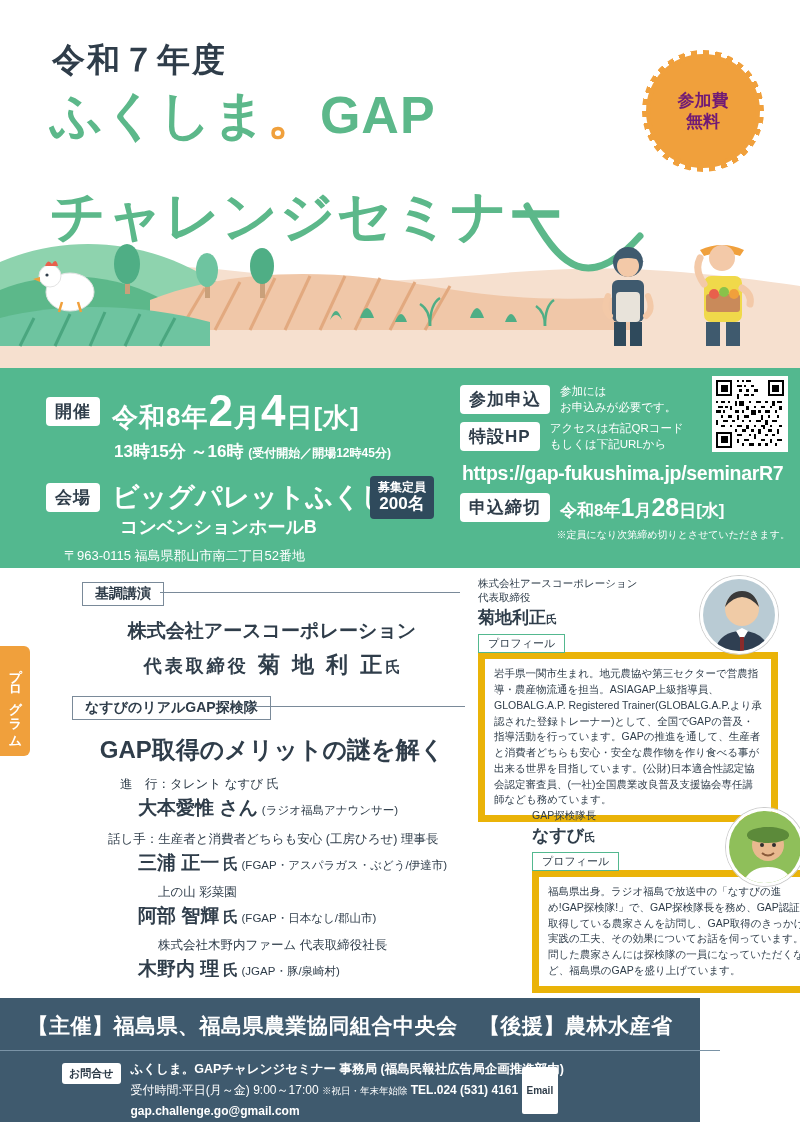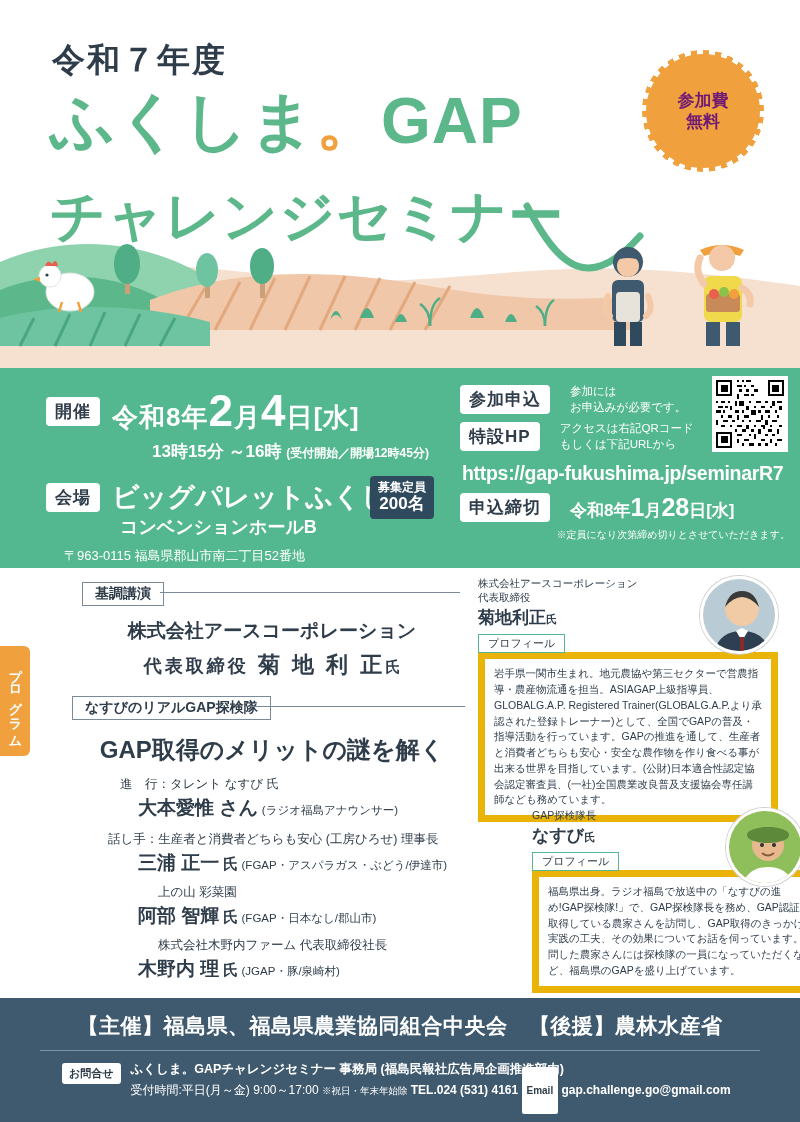--- a/index.html
+++ b/index.html
@@ -13,21 +13,21 @@
   .poster { position: relative; width: 800px; height: 1122px; background:#fff; }
 
   
   .hero { position: relative; width: 800px; height: 368px; background: #ffffff; overflow: hidden; }
   .hero-title-year {
     position: absolute; left: 52px; top: 38px;
     font-size: 33px; font-weight: bold; color: #2f3d4a; letter-spacing: 2px;
   }
   .hero-title-main {
     position: absolute; left: 50px; top: 88px;
-    font-size: 64px; font-weight: bold; color: #5cb88a; letter-spacing: 1px;
+    font-size: 52px; font-weight: bold; color: #5cb88a; letter-spacing: 1px;
     line-height: 1.05;
   }
   .hero-title-main .orange { color: #f0a03c; }
   .hero-title-sub {
     position: absolute; left: 50px; top: 180px;
     font-size: 55px; font-weight: bold; color: #5cb88a; letter-spacing: 1px;
   }
   .free-badge {
     position: absolute; right: 44px; top: 58px;
     width: 106px; height: 106px; border-radius: 50%;
@@ -57,21 +57,21 @@
   .time-line .small { font-size:12px; font-weight:bold; }
   .row-venue { display:flex; align-items:center; gap:12px; margin-top:16px; }
   .venue-name { font-size:27px; font-weight:bold; }
   .venue-sub { font-size:18px; font-weight:bold; margin-left:4px; }
   .venue-addr { font-size:13px; margin-top:8px; margin-left:2px; }
   .cap-badge { position:absolute; left:370px; top:108px; background:#2f4a5c; color:#fff;
     border-radius:4px; padding:4px 8px; text-align:center; font-weight:bold; line-height:1.2; }
   .cap-badge .l1{font-size:12px;} .cap-badge .l2{font-size:17px;}
 
   .band-right { position:absolute; left:460px; top:16px; width:330px; font-size:12px; }
-  .br-row { display:flex; align-items:center; gap:20px; margin-bottom:6px; }
+  .br-row { display:flex; align-items:center; gap:10px; margin-bottom:6px; }
   .br-note { font-size:11.5px; line-height:1.35; }
   .url { font-size:19.5px; font-weight:bold; color:#fff; letter-spacing:-0.3px; margin:10px 0 8px 2px; }
   .deadline-date { font-size:17px; font-weight:bold; }
   .deadline-date .big { font-size:25px; }
   .dl-note { font-size:10px; text-align:right; margin-top:6px; }
   .qr { position:absolute; right:12px; top:8px; width:76px; height:76px; background:#fff; padding:4px; }
   .qr svg { display:block; }
 
   
   .program { position:absolute; left:0; top:568px; width:800px; height:430px; background:#fff; }
@@ -107,21 +107,21 @@
     overflow:hidden; border:3px solid #fff; box-shadow:0 0 0 1px #ccc; }
   .spk-org { font-size:10.5px; color:#2f3d4a; line-height:1.35; }
   .spk-name { font-size:17px; font-weight:bold; color:#2f3d4a; margin-top:2px; }
   .spk-name .sfx { font-size:11px; }
   .profile-tag { display:inline-block; border:1px solid #53b88f; color:#2f3d4a; font-size:11px;
     padding:1px 9px; margin-top:5px; background:#fff; }
   .profile-box { border:7px solid #eab308; padding:7px 9px; font-size:10.5px; line-height:1.5;
     color:#2f3d4a; margin-top:-1px; }
 
   
-  .footer { position:absolute; left:0; top:998px; width:800px; height:124px; background:#3f5a6e; color:#fff; }
+  .footer { position:absolute; left:0; top:998px; width:700px; height:124px; background:#3f5a6e; color:#fff; }
   .f-top { text-align:center; font-size:21px; font-weight:bold; padding-top:14px; letter-spacing:0.5px; }
   .f-divider { width:720px; height:1px; background:#7a93a6; margin:10px auto 0; }
   .f-bottom { display:flex; align-items:flex-start; gap:10px; padding:8px 0 0 62px; }
   .f-tag { background:#fff; color:#2f3d4a; font-size:11px; font-weight:bold; border-radius:3px;
     padding:3px 7px; margin-top:4px; white-space:nowrap; }
   .f-lines { font-size:12px; line-height:1.7; }
   .f-lines .l1 { font-weight:bold; font-size:12.5px; }
   .email-chip { background:#fff; color:#2f3d4a; font-size:10px; font-weight:bold; border-radius:2px; padding:18px 5px; }
 </style>
 </head>
@@ -237,21 +237,21 @@
 
   <div class="band">
 
     <div class="band-left">
       <div class="row-open">
         <span class="tag">開催</span>
         <span class="date-main">
           <span>令和8年</span><span class="big">2</span><span>月</span><span class="big">4</span><span>日</span><span>[水]</span>
         </span>
       </div>
-      <div class="time-line" style="margin-left:106px;">
+      <div class="time-line" style="margin-left:68px;">
         <span>13時15分 ～16時</span>
         <span class="small">(受付開始／開場12時45分)</span>
       </div>
 
       <div class="row-venue">
         <span class="tag">会場</span>
         <span class="venue-name">ビッグパレットふくしま</span>
       </div>
       <div class="venue-sub" style="margin-left:74px;">コンベンションホールB</div>
       <div class="venue-addr" style="margin-left:18px;">〒963-0115 福島県郡山市南二丁目52番地</div>

